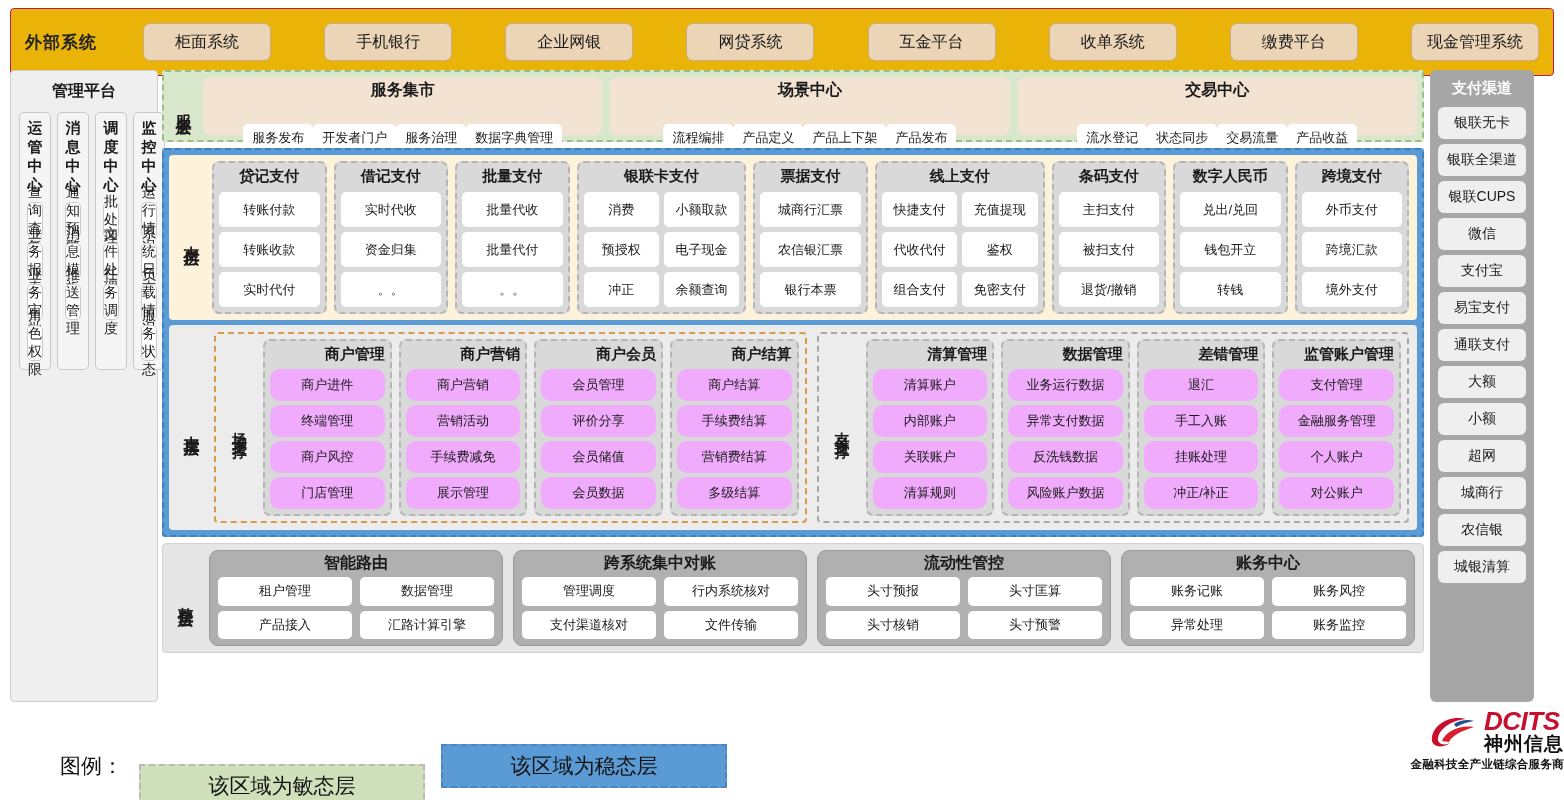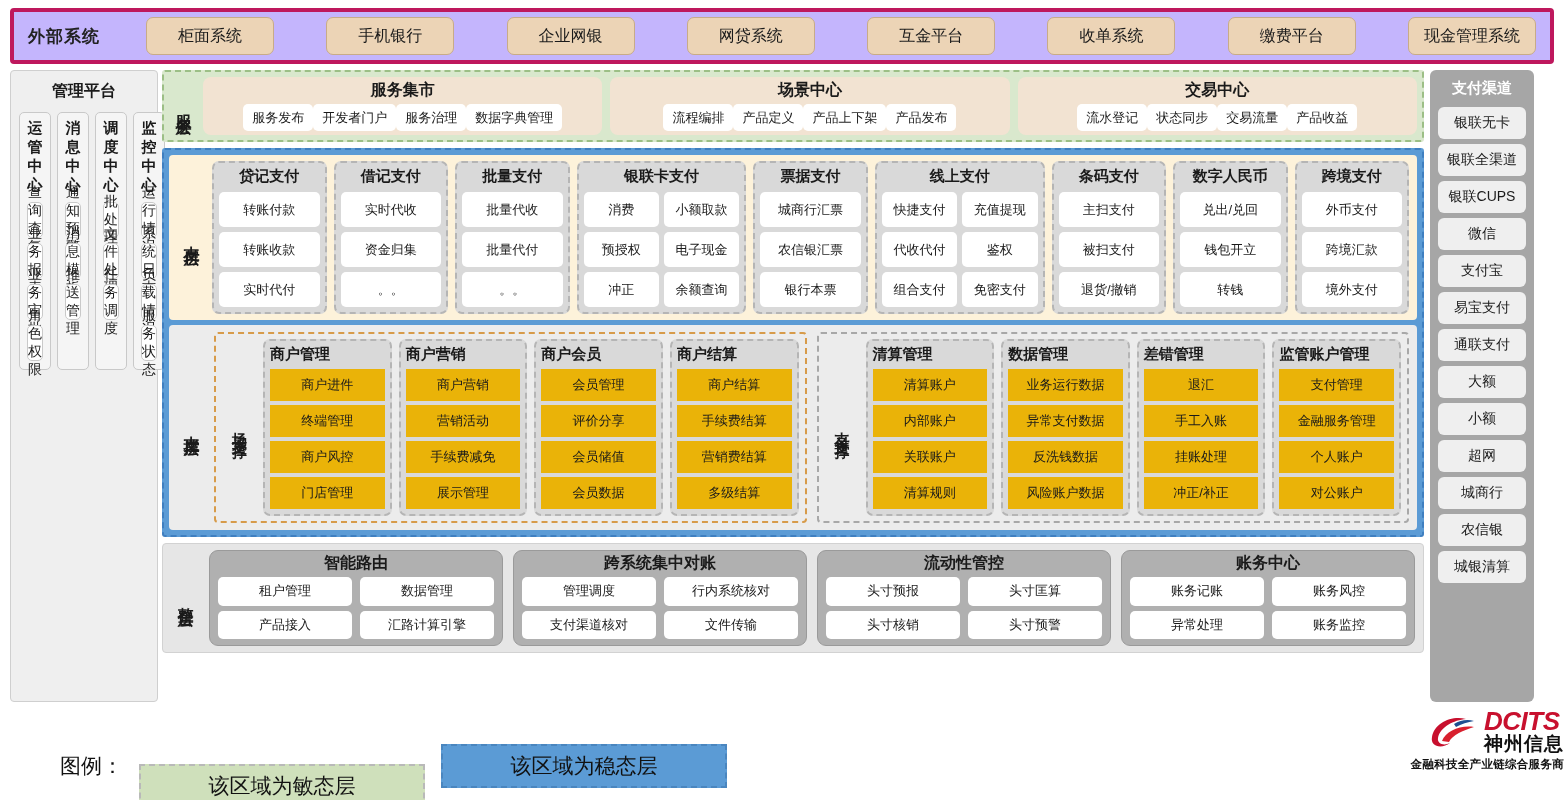--- a/index.html
+++ b/index.html
@@ -8,22 +8,22 @@
     font-family: "Liberation Sans", "DejaVu Sans", sans-serif;
     background:#ffffff;
     color:#1a1a1a;
     position:relative;
     overflow:hidden;
   }
   .page { position:relative; width:1564px; height:800px; }
 
   
   .ext-bar{
-    position:absolute; left:10px; top:8px; width:1544px; height:56px;
-    background:#c4b5fd; border:4px solid #be185d; border-radius:4px;
+    position:absolute; left:10px; top:8px; width:1544px; height:68px;
+    background:#eab308; border:1px solid #be185d; border-radius:4px;
     display:flex; align-items:center; padding:0 14px; gap:0;
   }
   .ext-title{ font-size:17px; font-weight:bold; color:#222; width:118px; flex:none; letter-spacing:1px;}
   .ext-items{ display:flex; flex:1; justify-content:space-between; gap:10px; }
   .ext-item{
     background:#ecd4b6; border:1px solid #c8ab88; border-radius:7px;
     height:38px; min-width:128px; padding:0 14px;
     display:flex; align-items:center; justify-content:center;
     font-size:16px; color:#1a1a1a; white-space:nowrap;
   }
@@ -71,21 +71,21 @@
   .vlabel{
     width:28px; flex:none; display:flex; align-items:center; justify-content:center;
     font-size:16px; font-weight:bold; writing-mode:vertical-rl; letter-spacing:3px;
     text-orientation:upright;
   }
   .svc-group{
     flex:1; background:#f2e3d2; border-radius:8px; padding:3px 10px 6px;
     display:flex; flex-direction:column; align-items:center; gap:3px;
   }
   .svc-group-title{ font-size:16px; font-weight:bold; }
-  .svc-items{ display:flex; width:100%; justify-content:center; }
+  .svc-items{ display:flex; width:100%; justify-content:center;margin-top:20px; }
   .svc-item{
     background:#fff; border-radius:5px; height:27px; padding:0 9px;
     display:flex; align-items:center; justify-content:center;
     font-size:13px; white-space:nowrap;
   }
 
   
   .stable{
     background:#5b9bd5; border:2px dashed #3f7fc0; border-radius:3px;
     padding:5px; display:flex; flex-direction:column; gap:5px; flex:none;
@@ -121,23 +121,23 @@
   .sup-box.gray{ border-color:#a8a8a8; }
   .sup-vlabel{
     width:34px; flex:none; display:flex; align-items:center; justify-content:center;
     font-size:15px; font-weight:bold; writing-mode:vertical-rl; text-orientation:upright;
     letter-spacing:4px;
   }
   .sup-col{
     flex:1; background:#d9d9d9; border:2px dashed #b5b5b5; border-radius:7px;
     padding:3px 5px 5px; display:flex; flex-direction:column; gap:4px;
   }
-  .sup-col-title{ text-align:left; font-size:15px; font-weight:bold; padding:1px 0 1px; white-space:nowrap;}
+  .sup-col-title{ text-align:right; font-size:15px; font-weight:bold; padding:1px 0 1px; white-space:nowrap;}
   .sup-item{
-    background:#eab308; border-radius:0; flex:1;
+    background:#f0abfc; border-radius:10px; flex:1;
     display:flex; align-items:center; justify-content:center;
     font-size:13px; white-space:nowrap;
   }
 
   
   .int-layer{
     background:#e6e6e6; border:1px solid #d2d2d2; border-radius:4px;
     height:110px; display:flex; align-items:stretch; padding:6px 8px; gap:10px;
   }
   .int-group{

